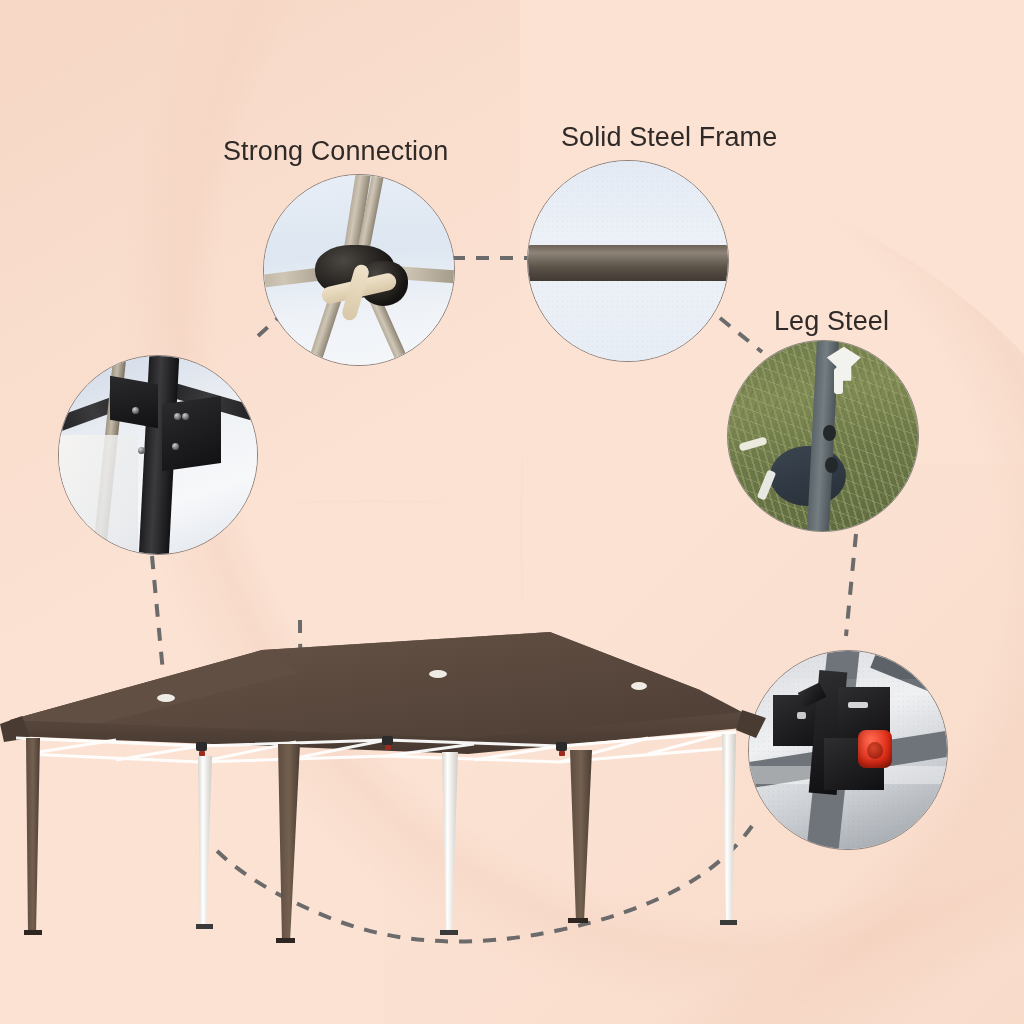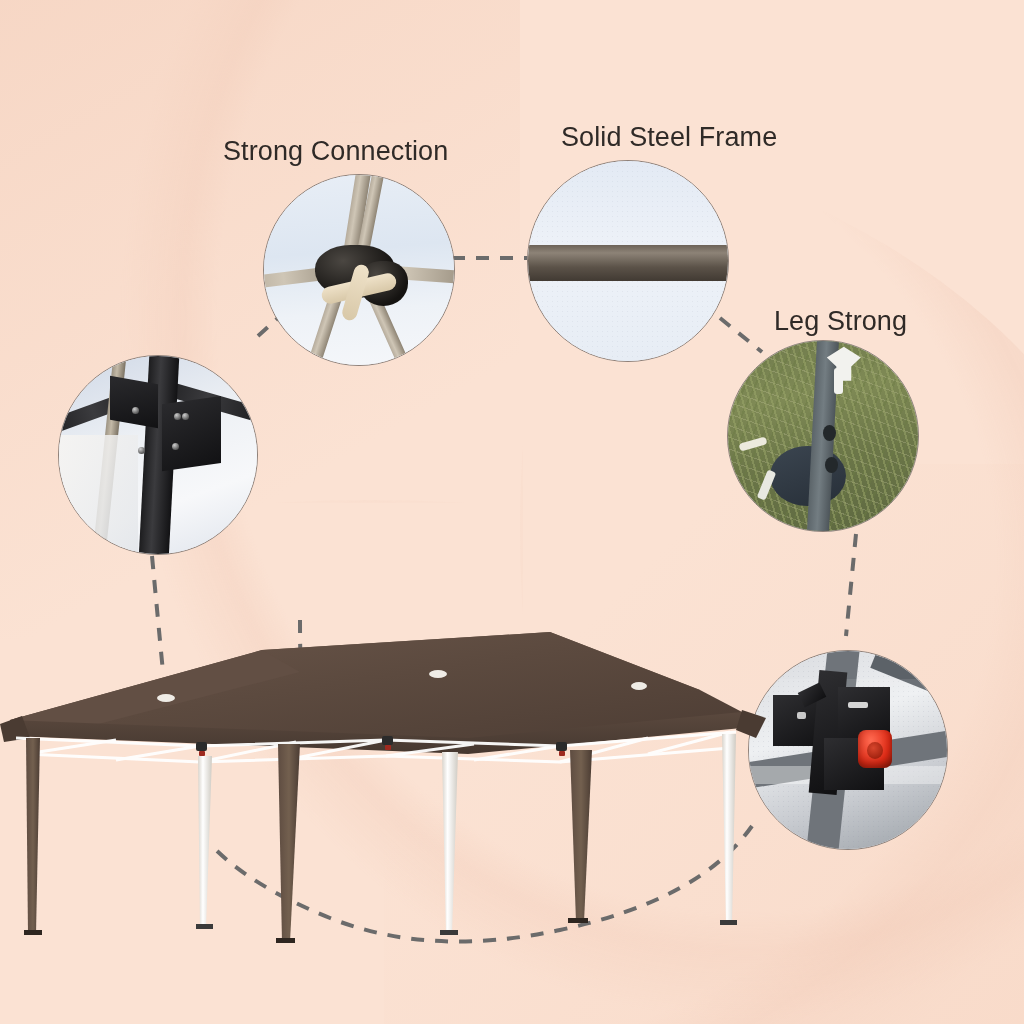--- a/index.html
+++ b/index.html
@@ -197,21 +197,21 @@
       <path d="M 152 556 Q 158 620 163 672"></path>
 
       <path d="M 752 826 Q 700 900 560 930 Q 430 958 330 918 Q 250 886 210 844"></path>
 
       <path d="M 300 620 Q 300 680 304 742"></path>
     </g>
   </svg>
 
   <div class="callout-label" style="left:223px; top:136px;">Strong Connection</div>
   <div class="callout-label" style="left:561px; top:122px;">Solid Steel Frame</div>
-  <div class="callout-label" style="left:774px; top:306px;">Leg Strong</div>
+  <div class="callout-label" style="left:774px; top:306px;">Leg Steel</div>
 
   <div class="callout-circle" style="left:263px; top:174px; width:192px; height:192px;">
     <div class="photo p-conn">
 
       <div class="pole" style="left:44%; top:-6%; width:15px; height:62%; transform:rotate(9deg);"></div>
       <div class="pole" style="left:52%; top:-6%; width:12px; height:60%; transform:rotate(11deg);"></div>
 
       <div class="pole" style="left:-10%; top:50%; width:58%; height:13px; transform:rotate(-7deg);"></div>
 
       <div class="pole" style="left:52%; top:49%; width:62%; height:13px; transform:rotate(4deg);"></div>

